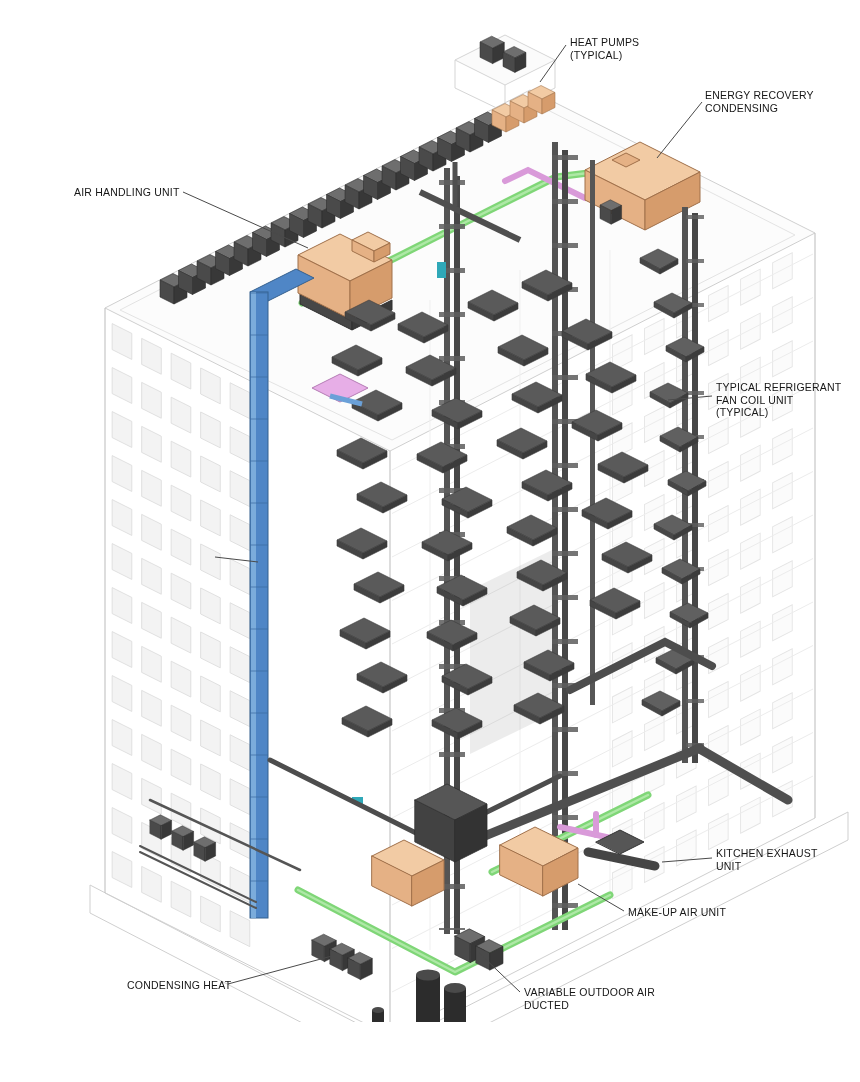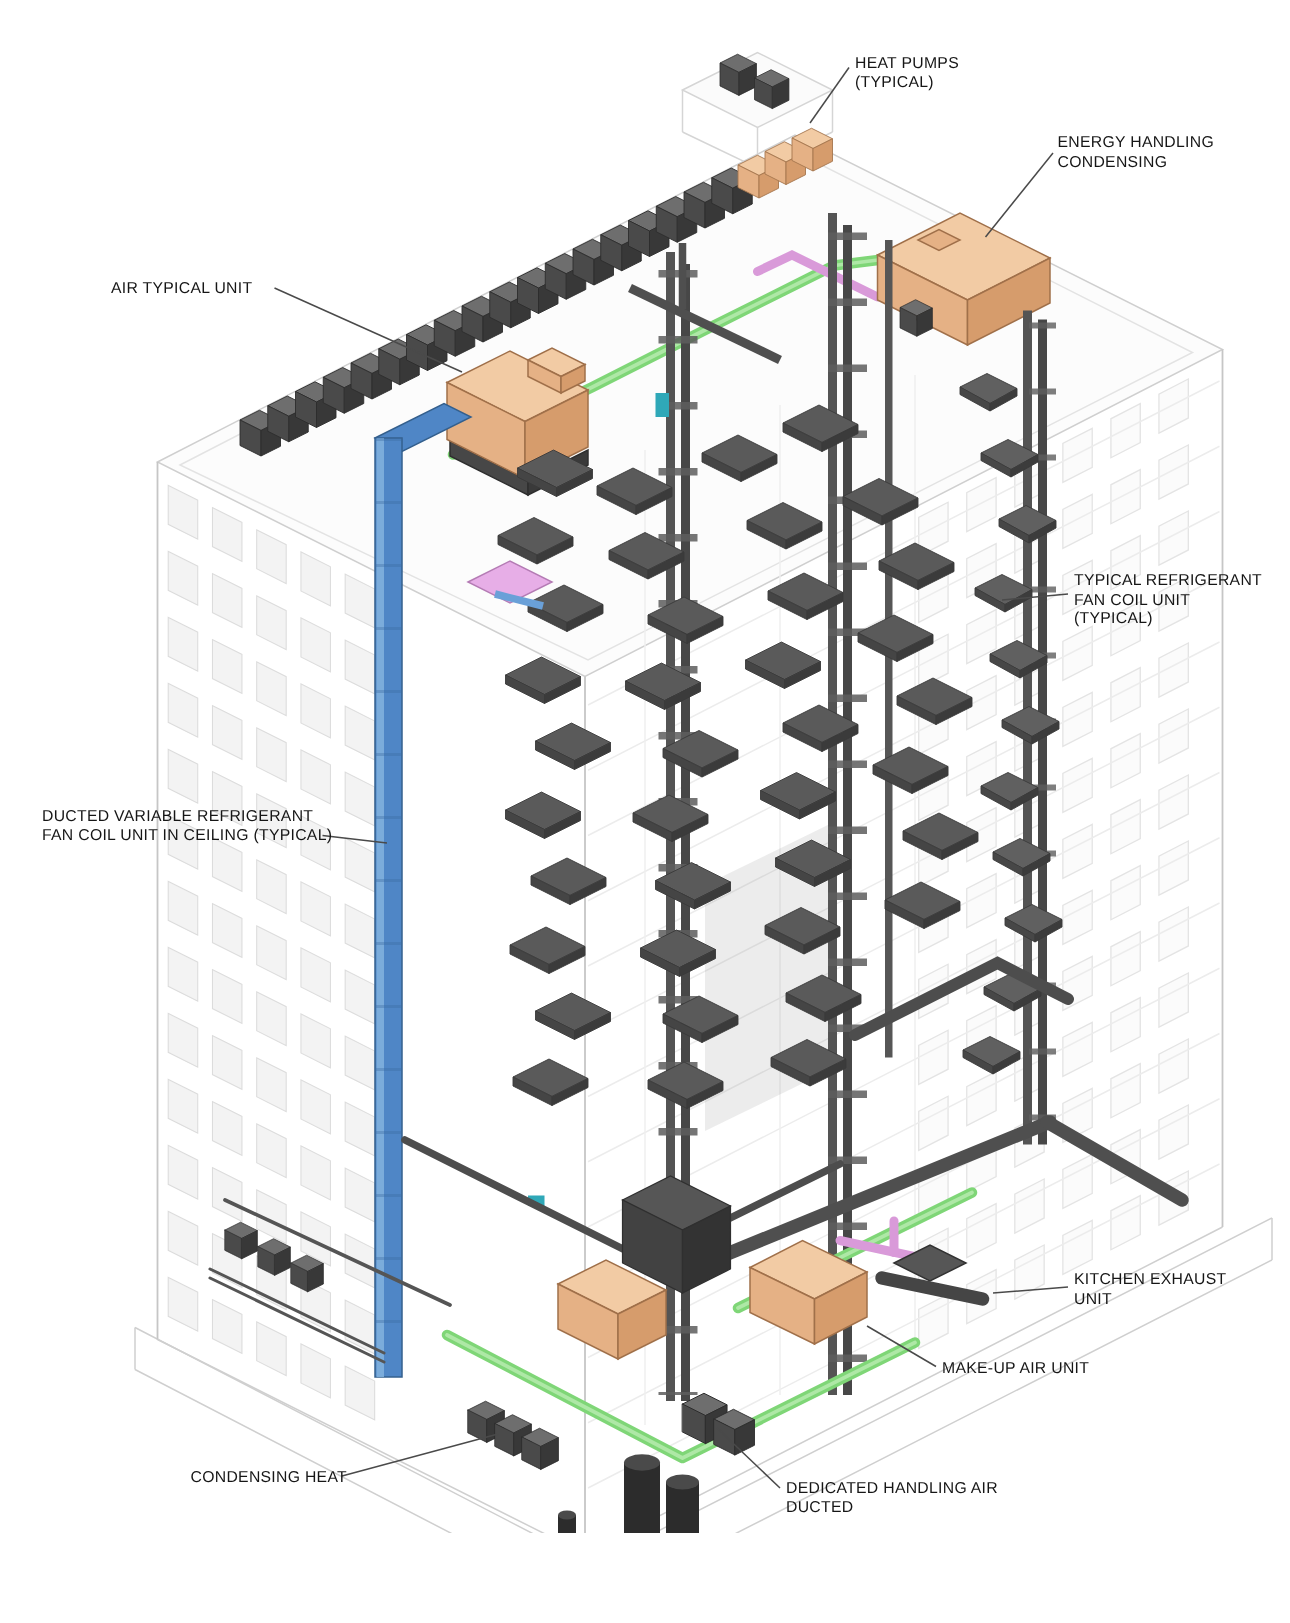--- a/index.html
+++ b/index.html
@@ -467,43 +467,39 @@
     <line x1="228" y1="984" x2="332" y2="956"></line>
     <line x1="520" y1="992" x2="478" y2="952"></line>
   </g>
 </svg>
 
 <div class="lbl" style="left:570px;top:36px">
   <span>HEAT PUMPS</span>
   <span>(TYPICAL)</span>
 </div>
 <div class="lbl" style="left:705px;top:89px">
-  <span>ENERGY HANDLING</span>
+  <span>ENERGY RECOVERY</span>
   <span>CONDENSING</span>
 </div>
 <div class="lbl" style="left:74px;top:186px">
-  <span>AIR TYPICAL UNIT</span>
+  <span>AIR HANDLING UNIT</span>
 </div>
 <div class="lbl" style="left:716px;top:381px">
   <span>TYPICAL REFRIGERANT</span>
   <span>FAN COIL UNIT</span>
   <span>(TYPICAL)</span>
 </div>
-<div class="lbl" style="left:28px;top:538px">
-  <span>DUCTED VARIABLE REFRIGERANT</span>
-  <span>FAN COIL UNIT IN CEILING (TYPICAL)</span>
-</div>
 <div class="lbl" style="left:716px;top:847px">
   <span>KITCHEN EXHAUST</span>
   <span>UNIT</span>
 </div>
 <div class="lbl" style="left:628px;top:906px">
   <span>MAKE-UP AIR UNIT</span>
 </div>
 <div class="lbl" style="left:127px;top:979px">
   <span>CONDENSING HEAT</span>
 </div>
 <div class="lbl" style="left:524px;top:986px">
-  <span>DEDICATED HANDLING AIR</span>
+  <span>VARIABLE OUTDOOR AIR</span>
   <span>DUCTED</span>
 </div>
 
 </div>
 
 </body></html>

